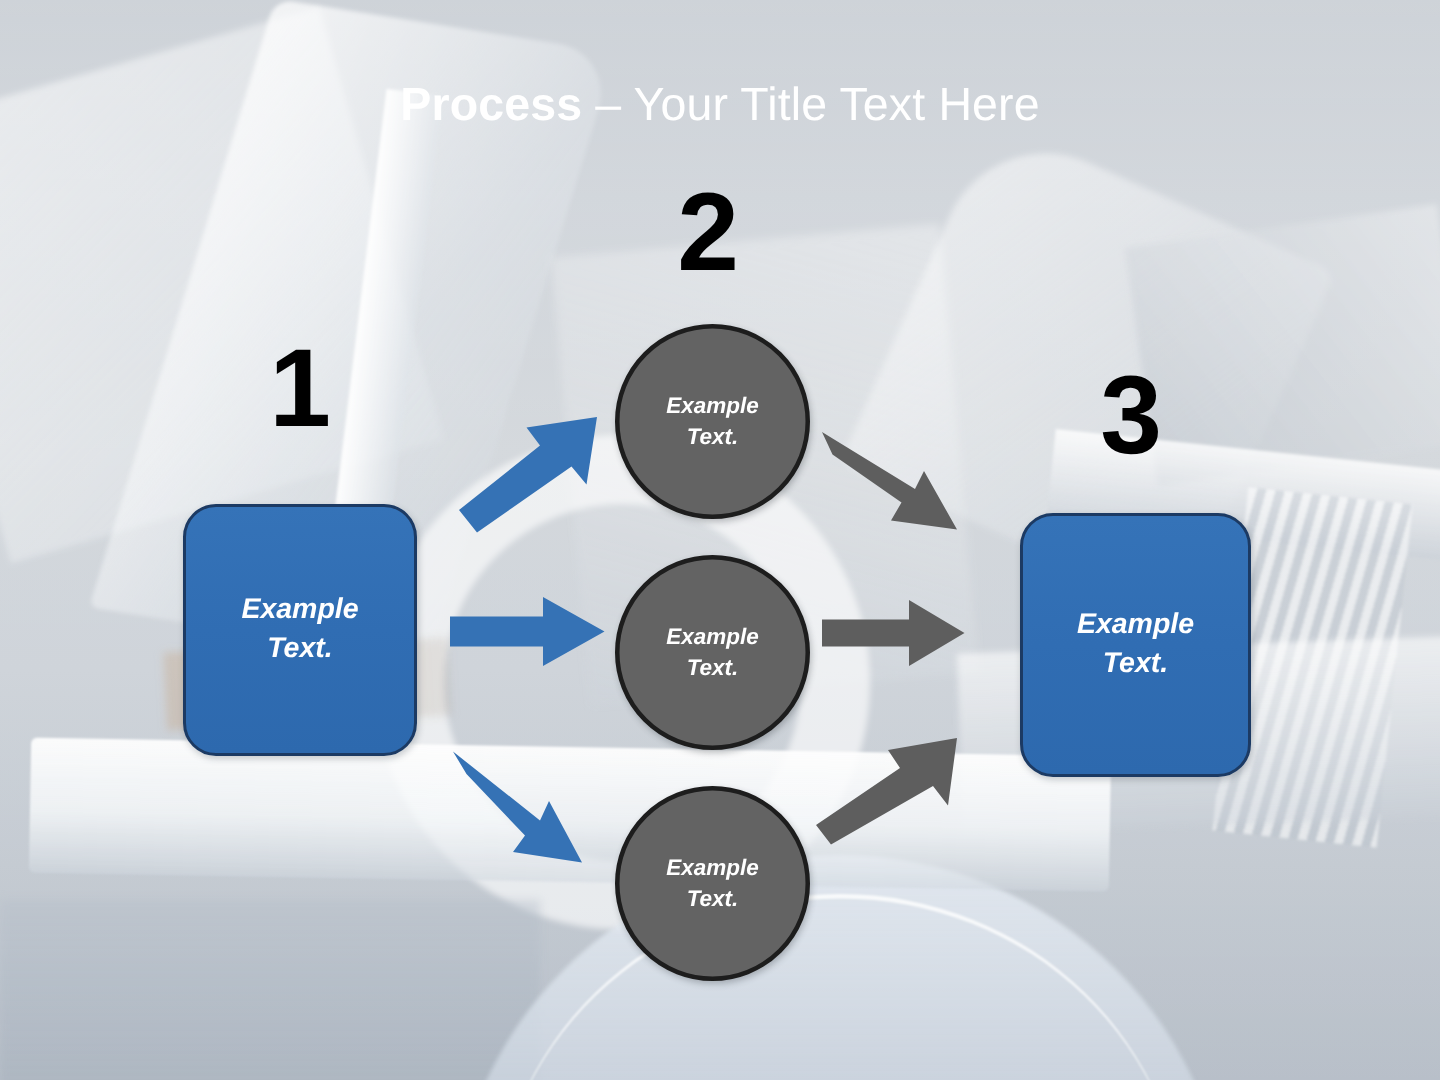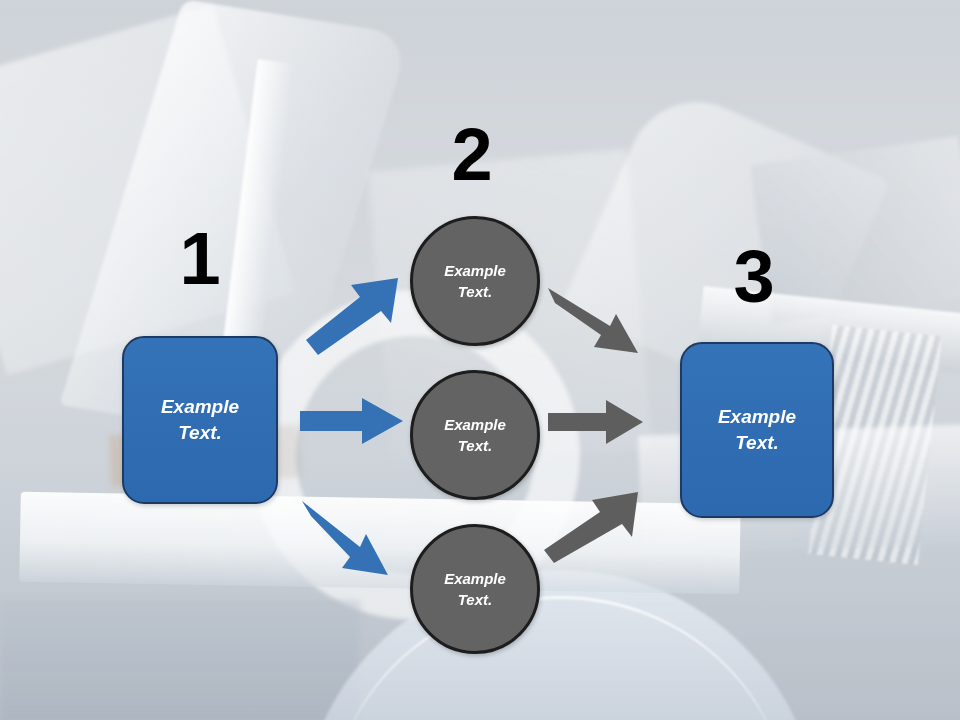--- a/index.html
+++ b/index.html
@@ -238,20 +238,21 @@
     <div class="bg-shape bg-s13"></div>
     <div class="bg-shape bg-s12"></div>
     <div class="bg-shape bg-s10"></div>
     <div class="bg-shape bg-s11"></div>
     <div class="bg-shape bg-s9"></div>
     <div class="bg-veil"></div>
   </div>
 
   <div class="header-band"></div>
 
+  <div class="title"><span class="strong">Process</span><span class="rest"> – Your Title Text Here</span></div>
 
   <div class="step-num num-1">1</div>
   <div class="step-num num-2">2</div>
   <div class="step-num num-3">3</div>
 
   <div class="blue-box box-left">
     <div class="lines">
       <div>Example</div>
       <div>Text.</div>
     </div>

